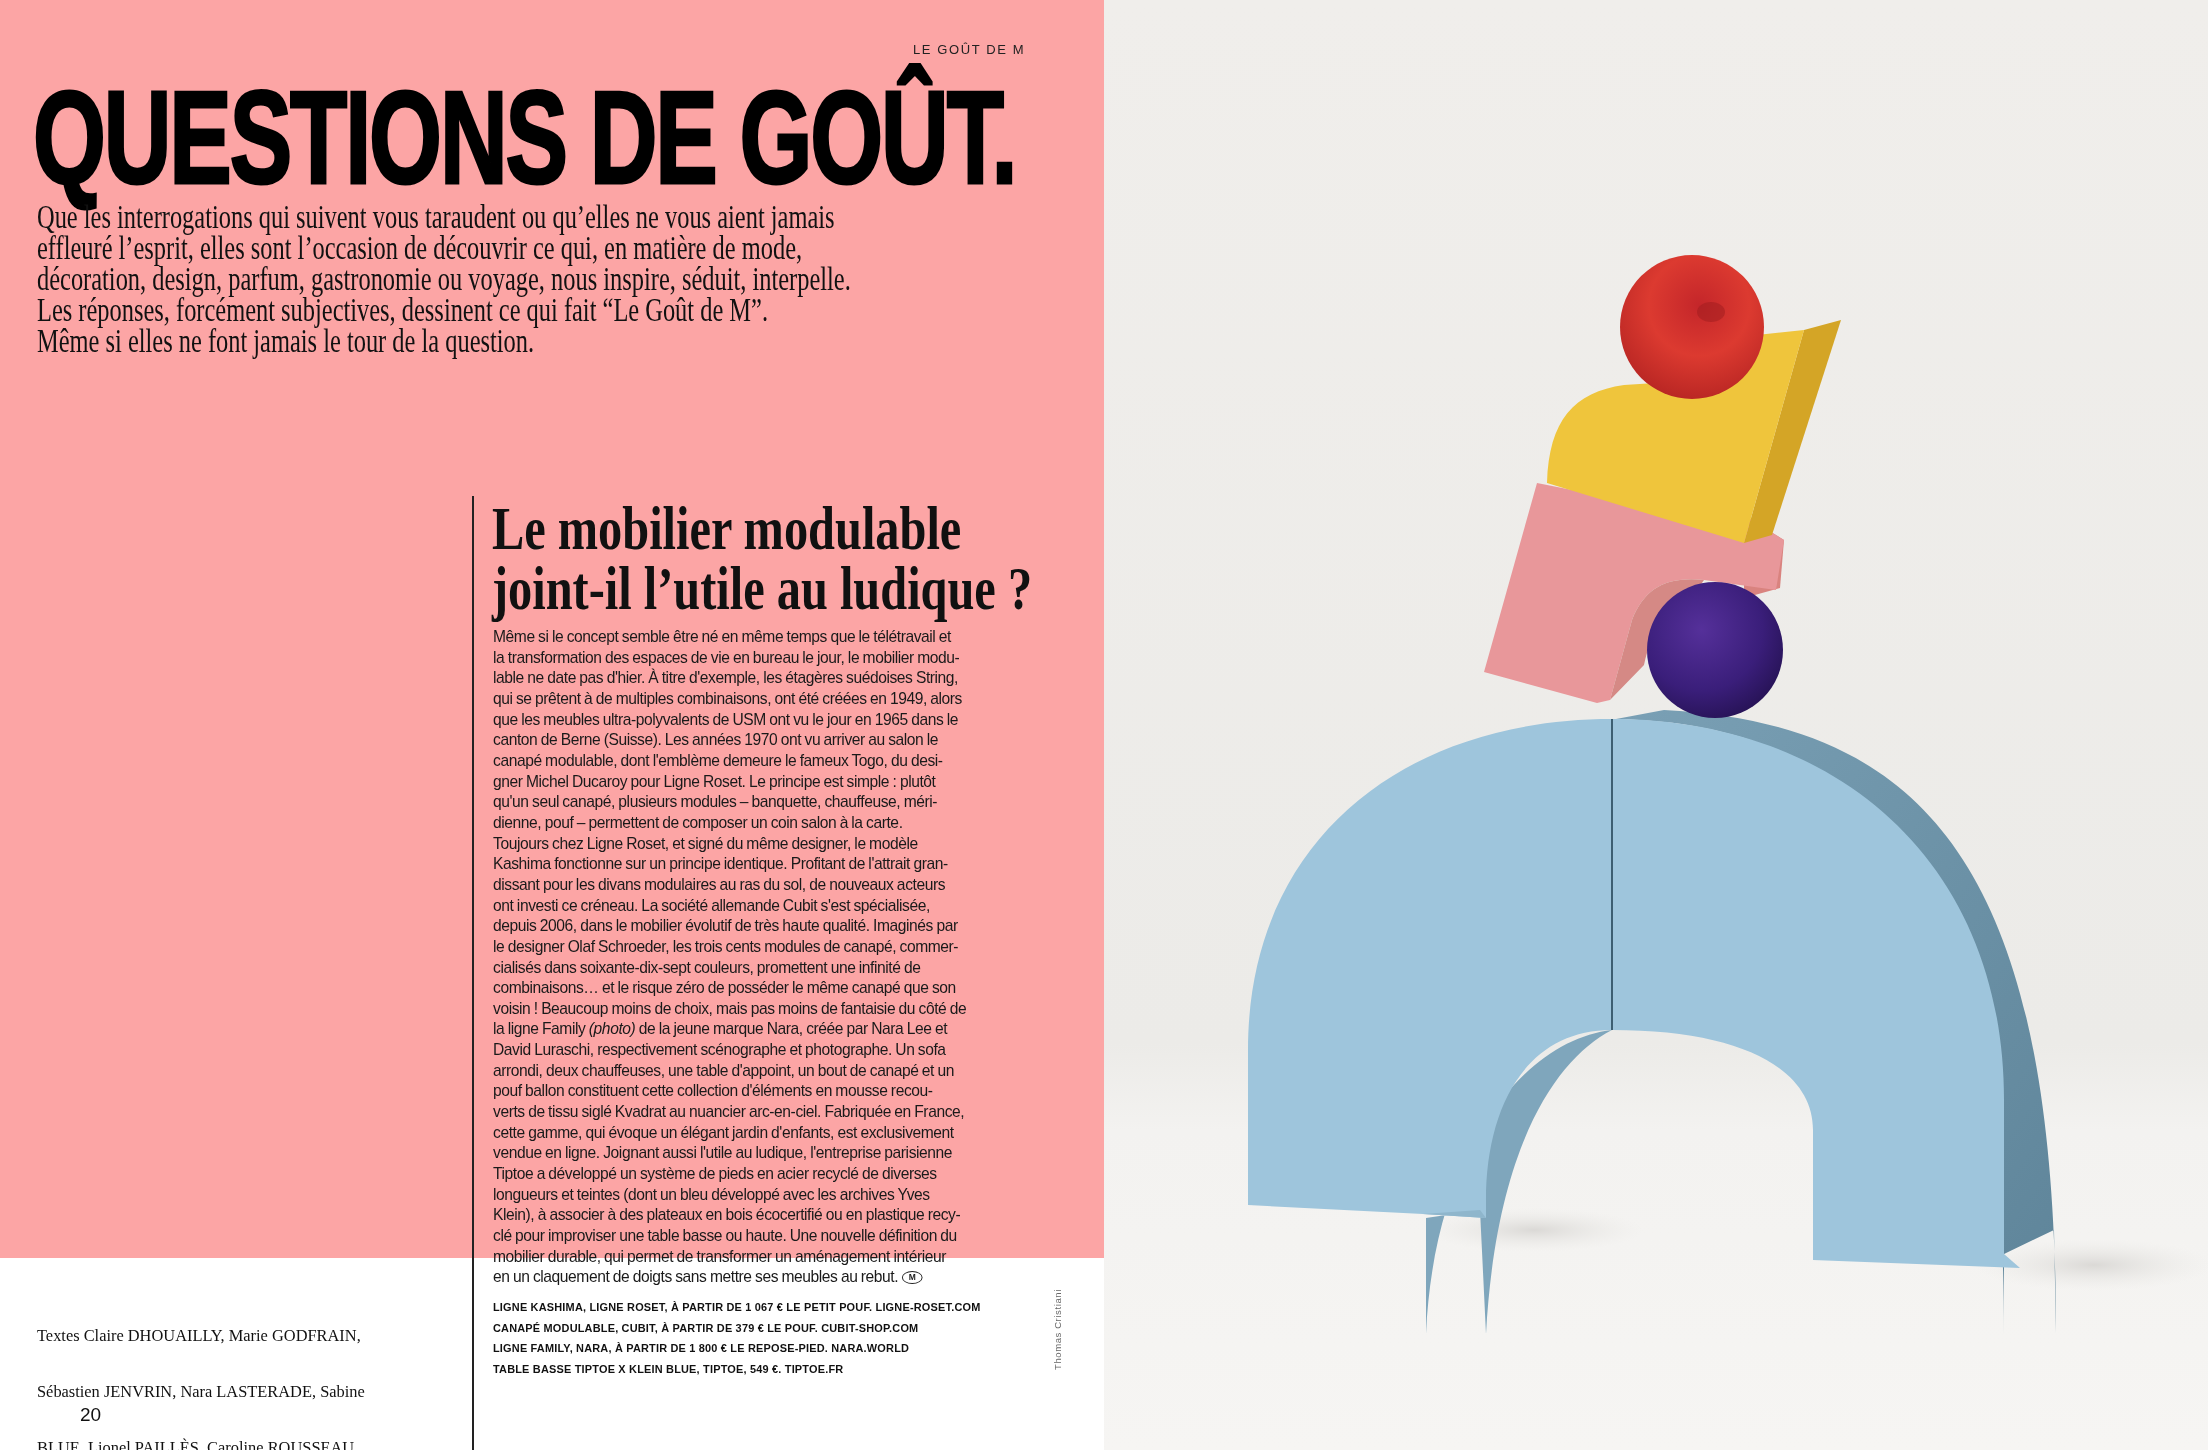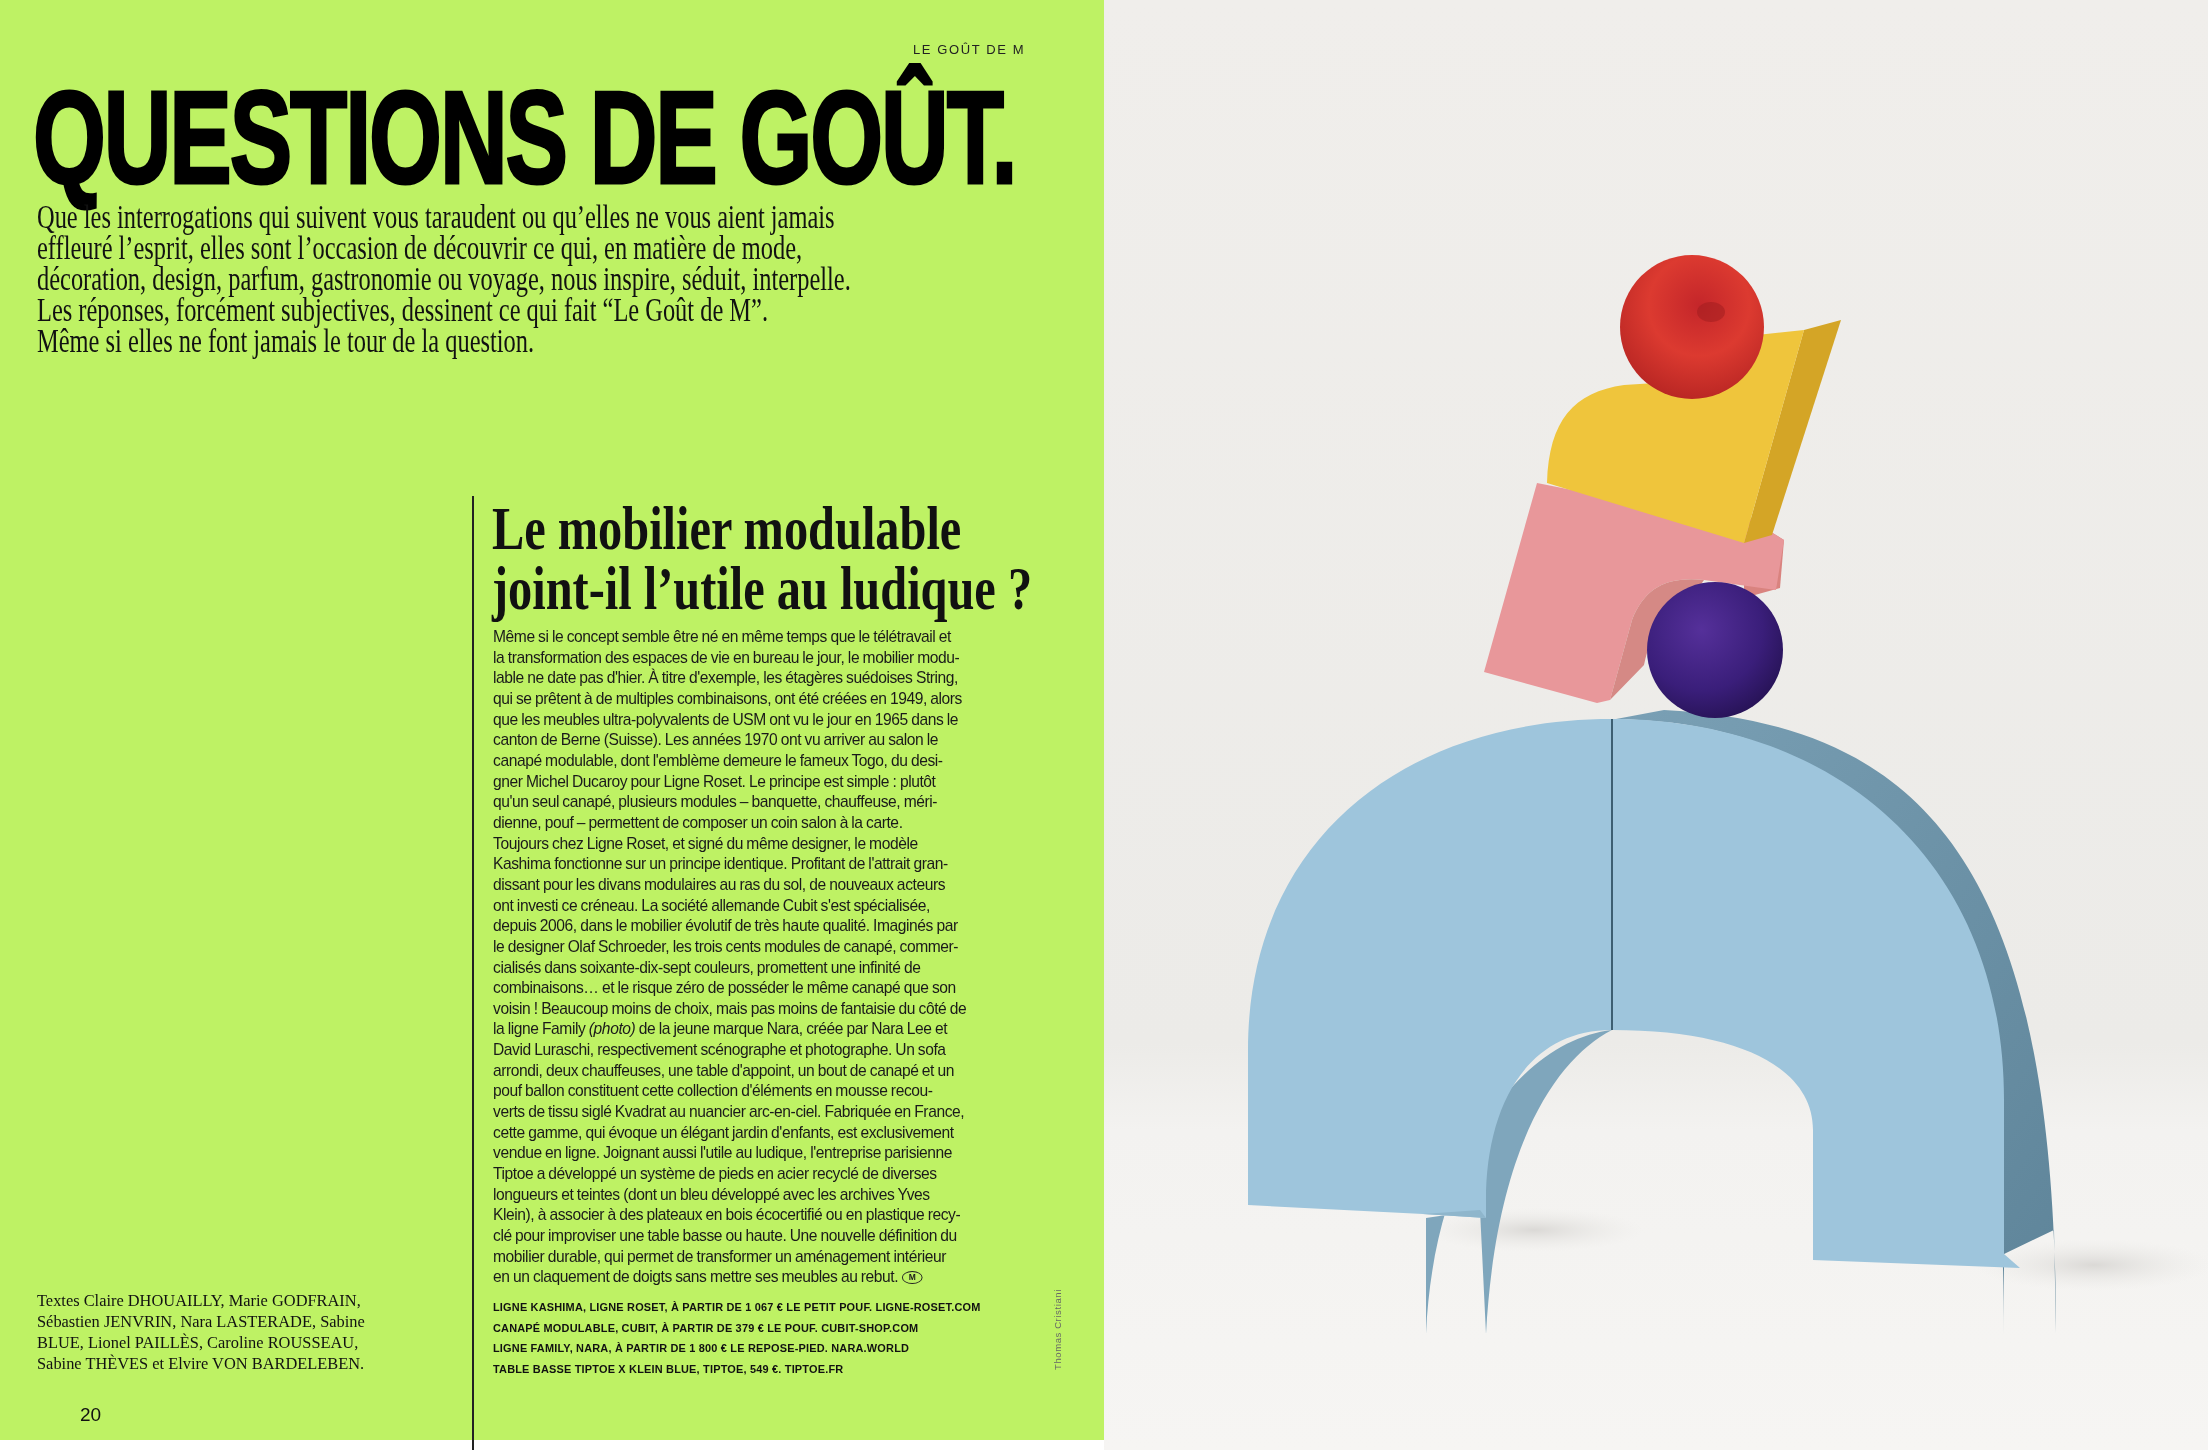--- a/index.html
+++ b/index.html
@@ -1,19 +1,19 @@
 <!DOCTYPE html>
 <html><head>
 <meta charset="utf-8">
 <style>
   * { margin: 0; padding: 0; box-sizing: border-box; }
   html, body { width: 2208px; height: 1450px; overflow: hidden; background: #ffffff; }
   body { position: relative; font-family: "Liberation Sans", sans-serif; color: #111; }
 
-  .page-left { position: absolute; left: 0; top: 0; width: 1104px; height: 1440px; background: #bef264; }
+  .page-left { position: absolute; left: 0; top: 0; width: 1104px; height: 1258px; background: #fca5a5; }
   .page-right { position: absolute; left: 1104px; top: 0; width: 1104px; height: 1450px; background: #f1efec; overflow: hidden; }
 
   .rubric { position: absolute; left: 913px; top: 42px; font-family: "Liberation Sans", sans-serif; font-size: 13px; letter-spacing: 1.6px; color: #222; }
 
   .title { position: absolute; left: 33px; top: 72px; font-family: "Liberation Sans", sans-serif; font-weight: 700; font-size: 132px; line-height: 132px; letter-spacing: -3px; color: #000; transform: scaleX(0.71); transform-origin: left top; white-space: nowrap; -webkit-text-stroke: 3px #000; }
 
   .intro { position: absolute; left: 37px; top: 202px; width: 1300px; font-family: "Liberation Serif", serif; font-size: 33px; line-height: 31px; color: #111; transform: scaleX(0.74); transform-origin: left top; }
   .intro span { display: block; white-space: nowrap; }
 
   .divider { position: absolute; left: 472px; top: 496px; width: 2px; height: 954px; background: #222; }
@@ -23,21 +23,21 @@
 
   .body-text { position: absolute; left: 493px; top: 627px; width: 560px; font-family: "Liberation Sans", sans-serif; font-size: 16.6px; line-height: 20.65px; color: #1a1a1a; letter-spacing: -0.45px; word-spacing: -0.5px; transform: scaleX(0.94); transform-origin: left top; }
   .body-text span.line { display: block; white-space: nowrap; }
   .body-text em { font-style: italic; }
   .m-logo { display: inline-block; width: 22px; height: 13px; border: 1.3px solid #222; border-radius: 50%; font-size: 9px; line-height: 10px; text-align: center; font-weight: 700; vertical-align: 2px; margin-left: 4px; letter-spacing: 0; }
 
   .credits { position: absolute; left: 493px; top: 1297px; font-family: "Liberation Sans", sans-serif; font-weight: 700; font-size: 11.4px; line-height: 20.7px; color: #111; letter-spacing: 0.2px; transform: scaleX(0.96); transform-origin: left top; }
   .credits span { display: block; white-space: nowrap; }
 
   .authors { position: absolute; left: 37px; top: 1290px; font-family: "Liberation Serif", serif; font-size: 16.4px; line-height: 21px; color: #111; }
-  .authors span { display: block; white-space: nowrap; }
+  .authors span { display: block; white-space: nowrap; margin-top: 35px; }
 
   .page-number { position: absolute; left: 37px; top: 1404px; font-family: "Liberation Sans", sans-serif; font-size: 19px; color: #111; margin-left: 43px; }
 
   .photo-credit { position: absolute; left: 1052px; top: 1370px; font-family: "Liberation Sans", sans-serif; font-size: 9.5px; color: #666; letter-spacing: 0.6px; transform: rotate(-90deg); transform-origin: left top; white-space: nowrap; }
 
   .photo-svg { position: absolute; left: 0; top: 0; width: 1104px; height: 1450px; }
 </style>
 </head>
 <body>
 

